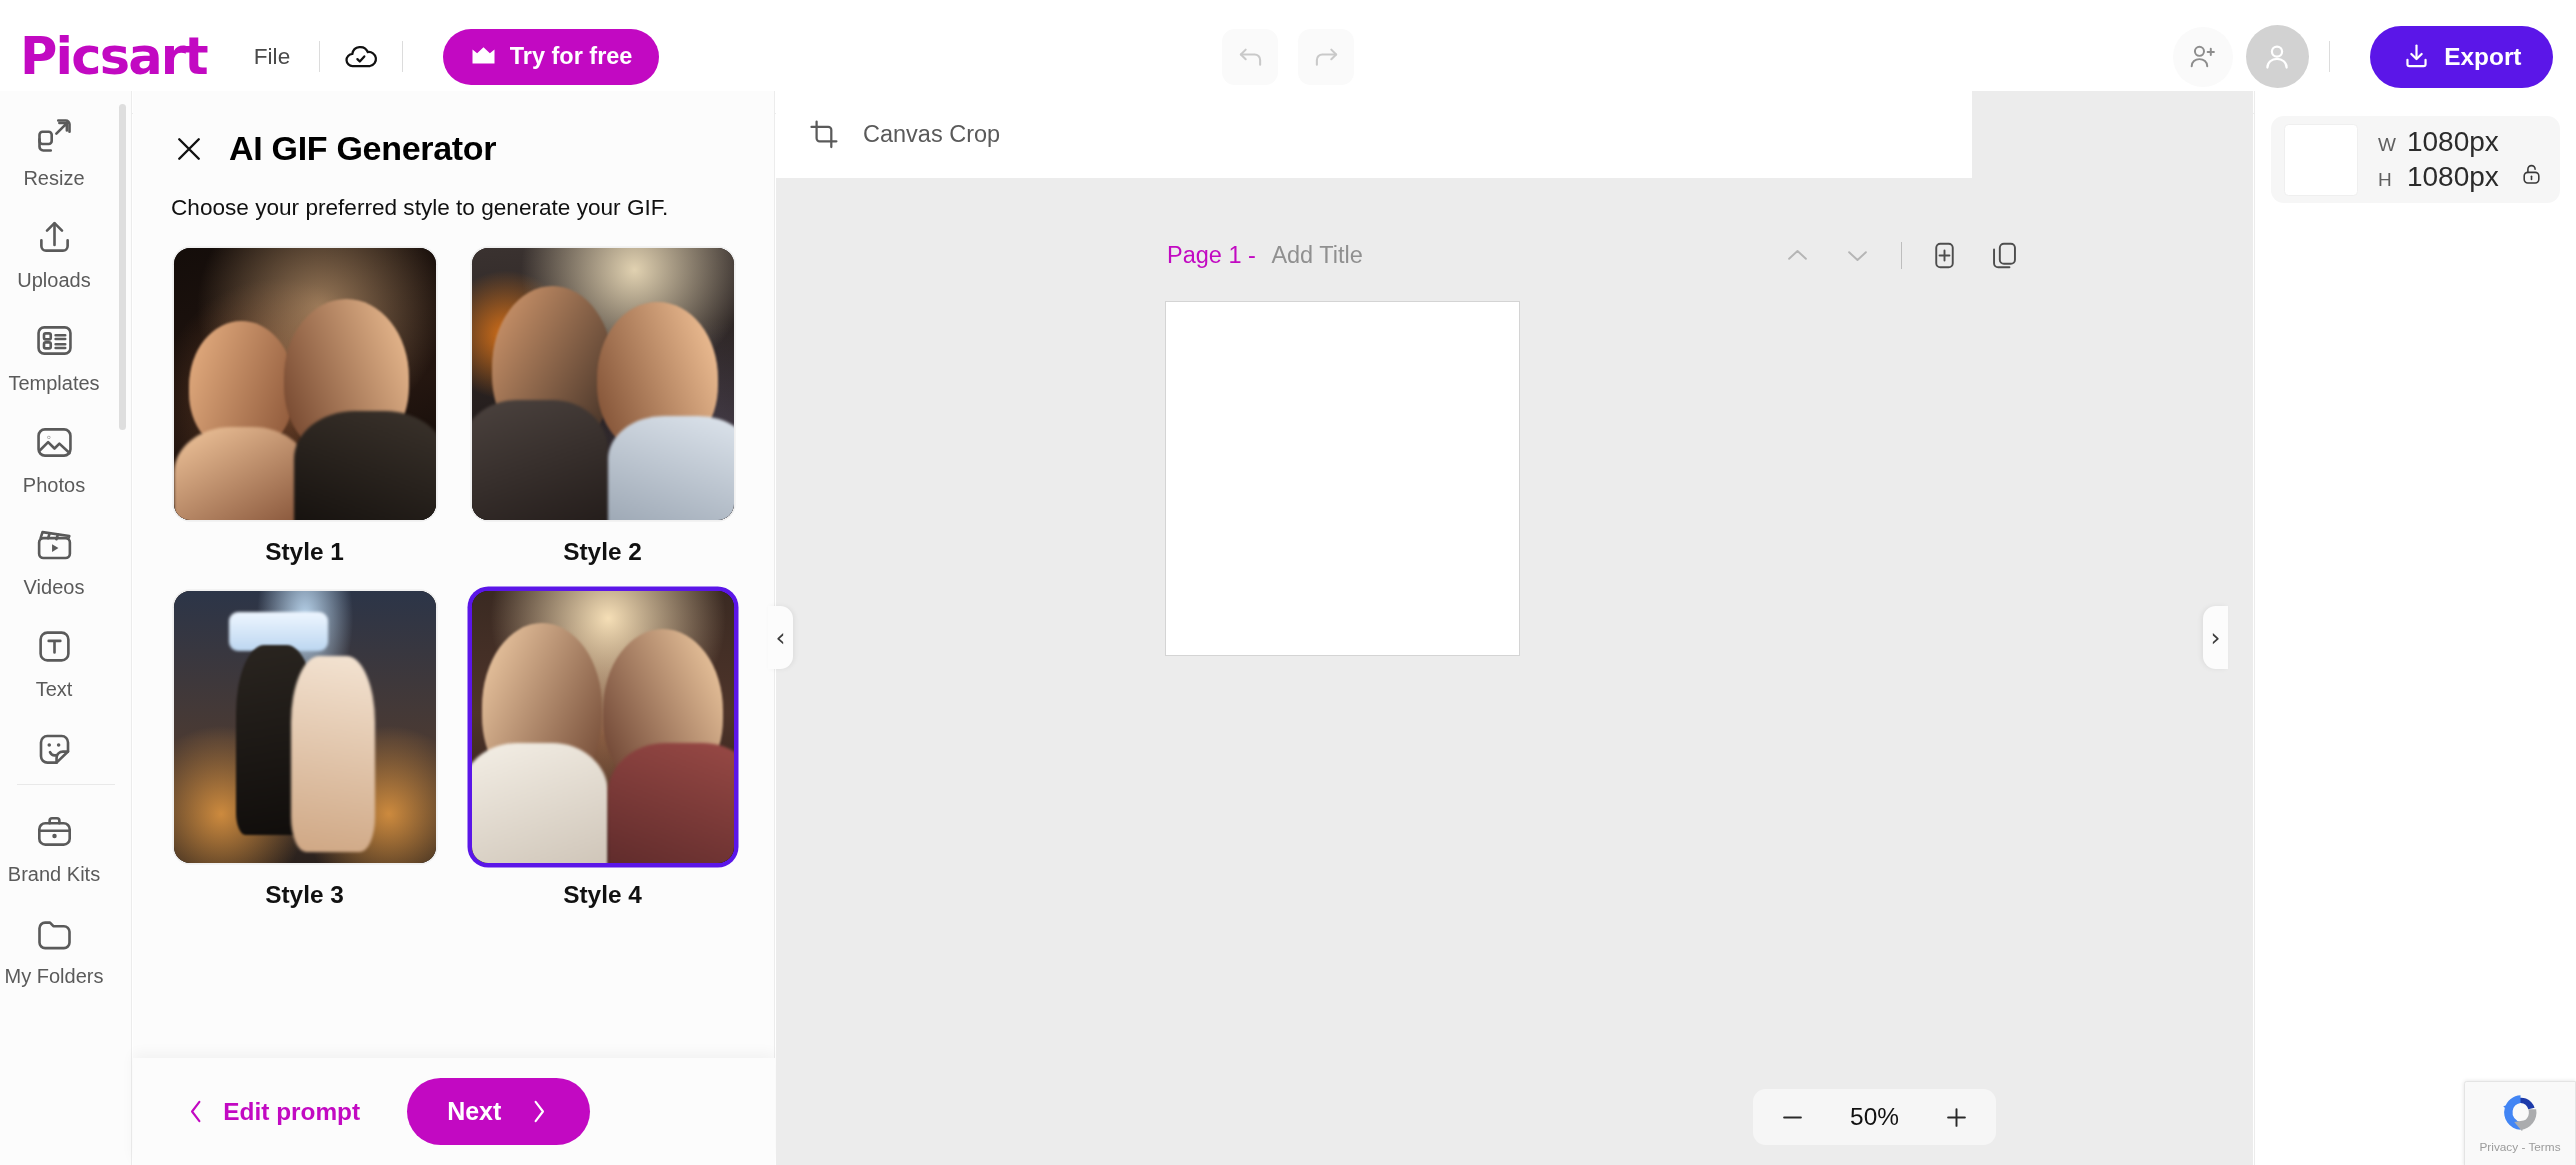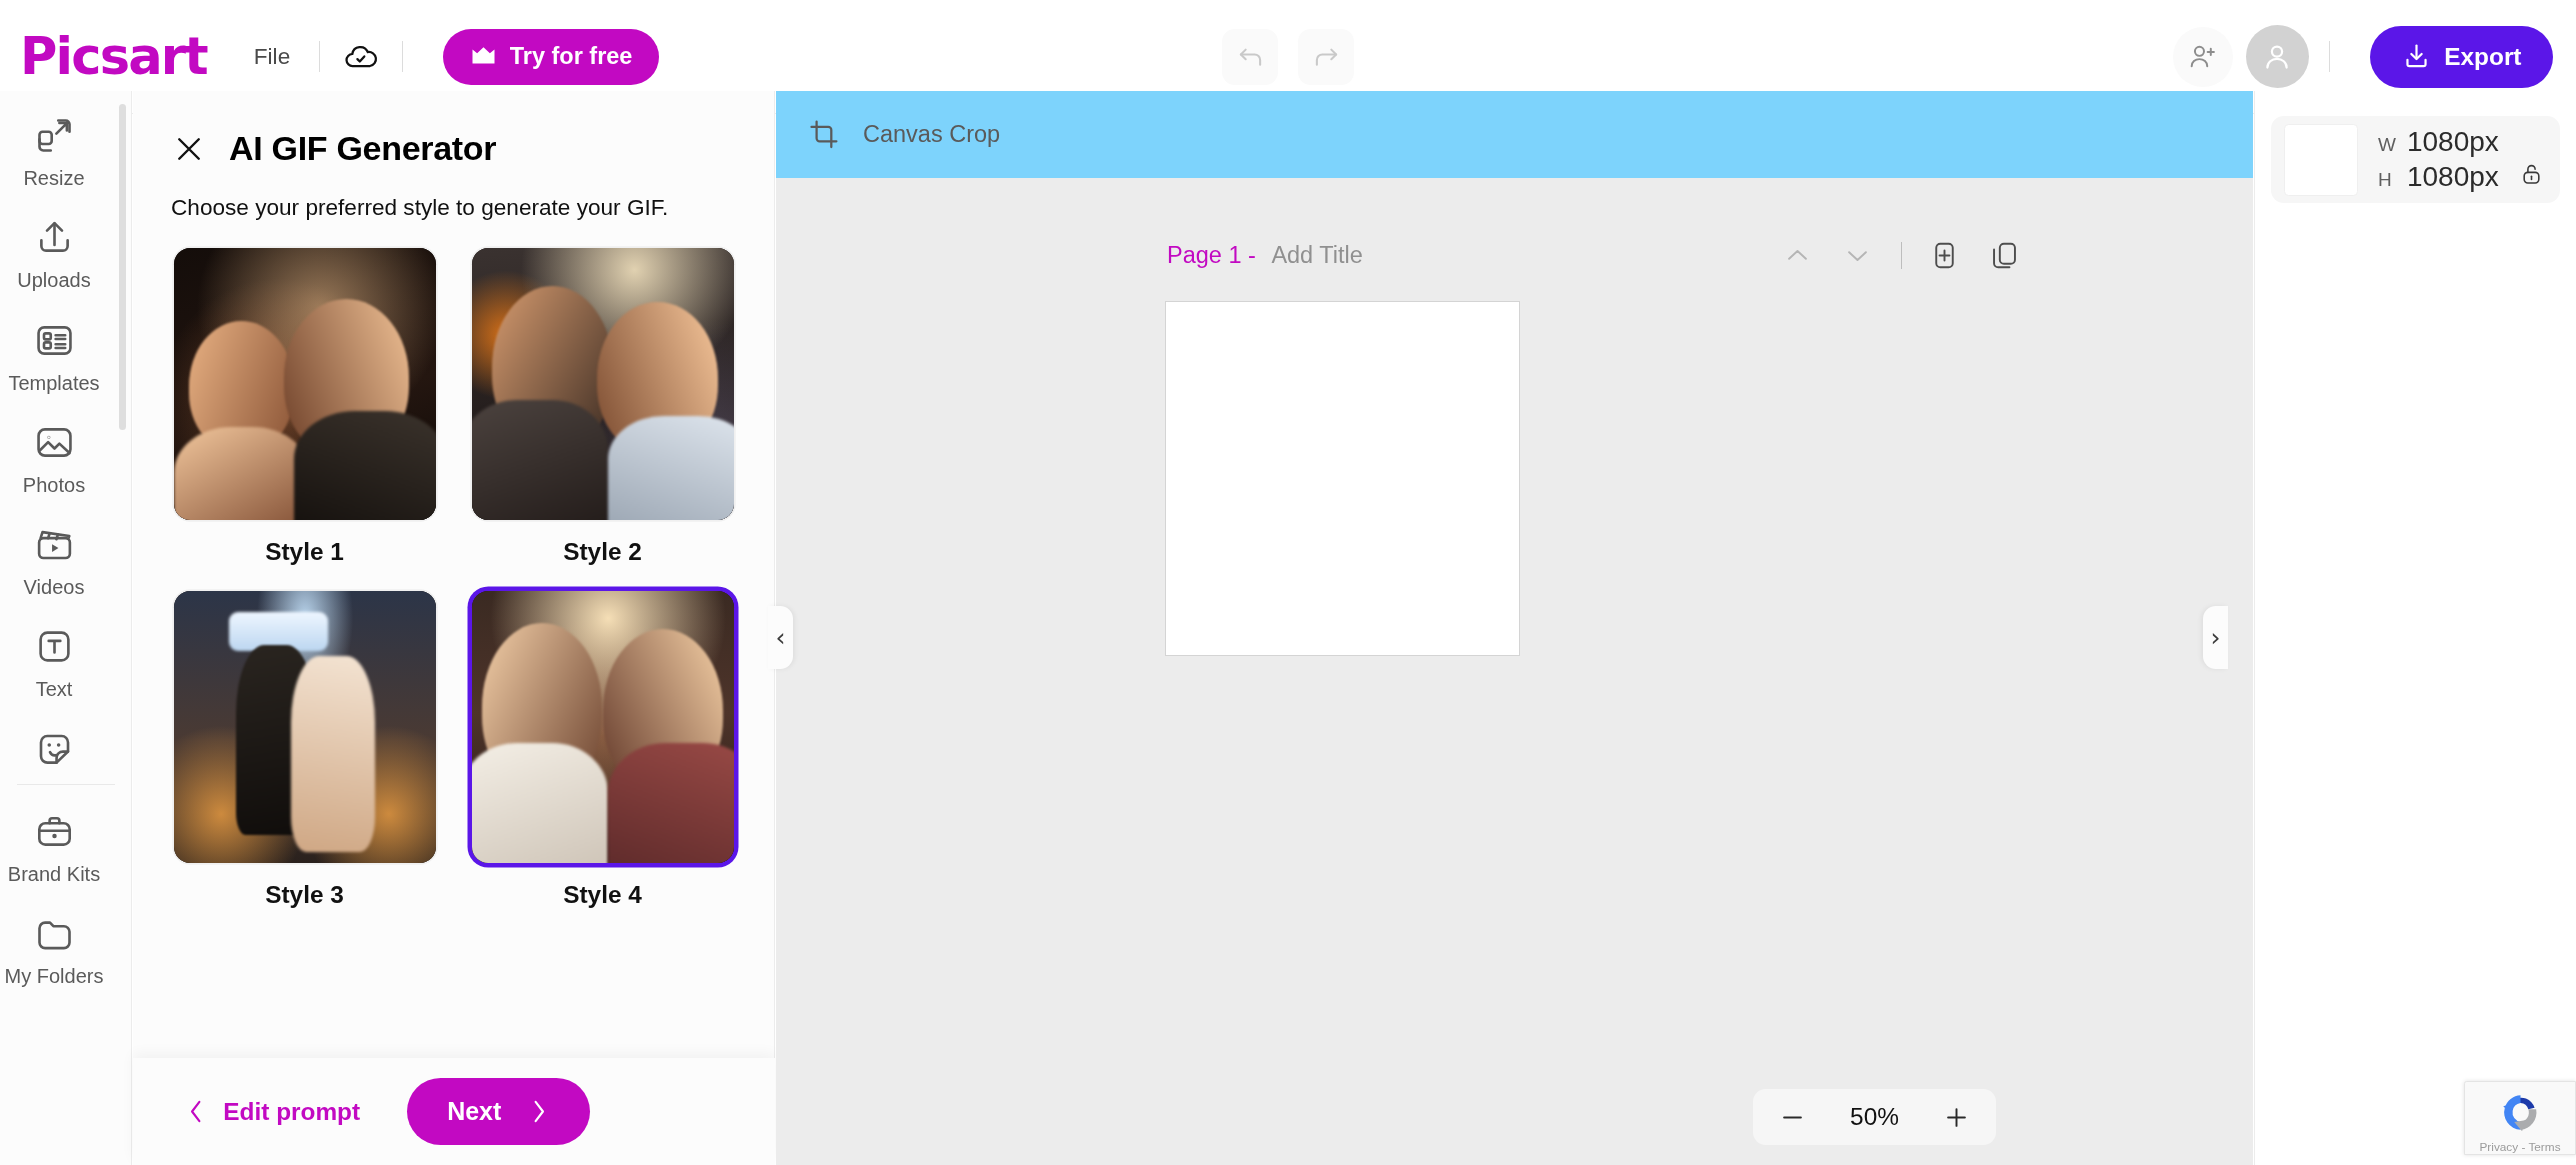--- a/index.html
+++ b/index.html
@@ -137,22 +137,22 @@
     display: flex; align-items: center; gap: 27px;
   }
 
   
   .canvas-area {
     position: absolute; top: 91px; left: 776px;
     width: 1477px; height: 1074px;
     background: #ececec;
   }
   .crop-bar {
-    position: absolute; top: 0; left: 0; width: 1477px; height: 88px;
-    background: #7dd3fc; border-bottom: 0.9px solid #ececec;
+    position: absolute; top: 0; left: 0; width: 1196px; height: 88px;
+    background: #ffffff; border-bottom: 0.9px solid #ececec;
     display: flex; align-items: center; padding-left: 31px; gap: 20px;
   }
   .crop-label { font-size: 23.5px; color: #5a5a5a; }
   .page-row {
     position: absolute; top: 143px; left: 0; width: 1477px;
     display: flex; align-items: center; padding: 0 228px 0 0;
   }
   .page-title { font-size: 23.5px; margin-left: 391px; }
   .page-num { color: #C209C2; font-weight: 400; }
   .page-dash { color: #C209C2; }
@@ -216,21 +216,21 @@
   }
   .size-fields { margin-left: 20px; }
   .size-row { display: flex; align-items: baseline; gap: 12.7px; margin: 2.7px 0; }
   .size-key { font-size: 19px; color: #5f5f5f; width: 16.3px; }
   .size-val { font-size: 28px; color: #2b2b2b; }
   .lock-btn { position: absolute; right: 14.5px; bottom: 12.7px; }
 
   
   .recaptcha {
     position: absolute; left: 2464px; top: 1081px;
-    width: 112px; height: 74px;
+    width: 112px; height: 85px;
     background: #f9f9f9;
     border: 0.9px solid #e4e4e4;
     border-radius: 2.7px 0 0 0;
     box-shadow: 0 0 4.5px rgba(0,0,0,0.12);
     display: flex; flex-direction: column; align-items: center; justify-content: flex-start;
     padding-top: 7.2px; overflow: hidden;
   }
   .recaptcha-text { font-size: 11.8px; color: #9b9b9b; margin-top: 3.6px; white-space: nowrap; }
 
   

